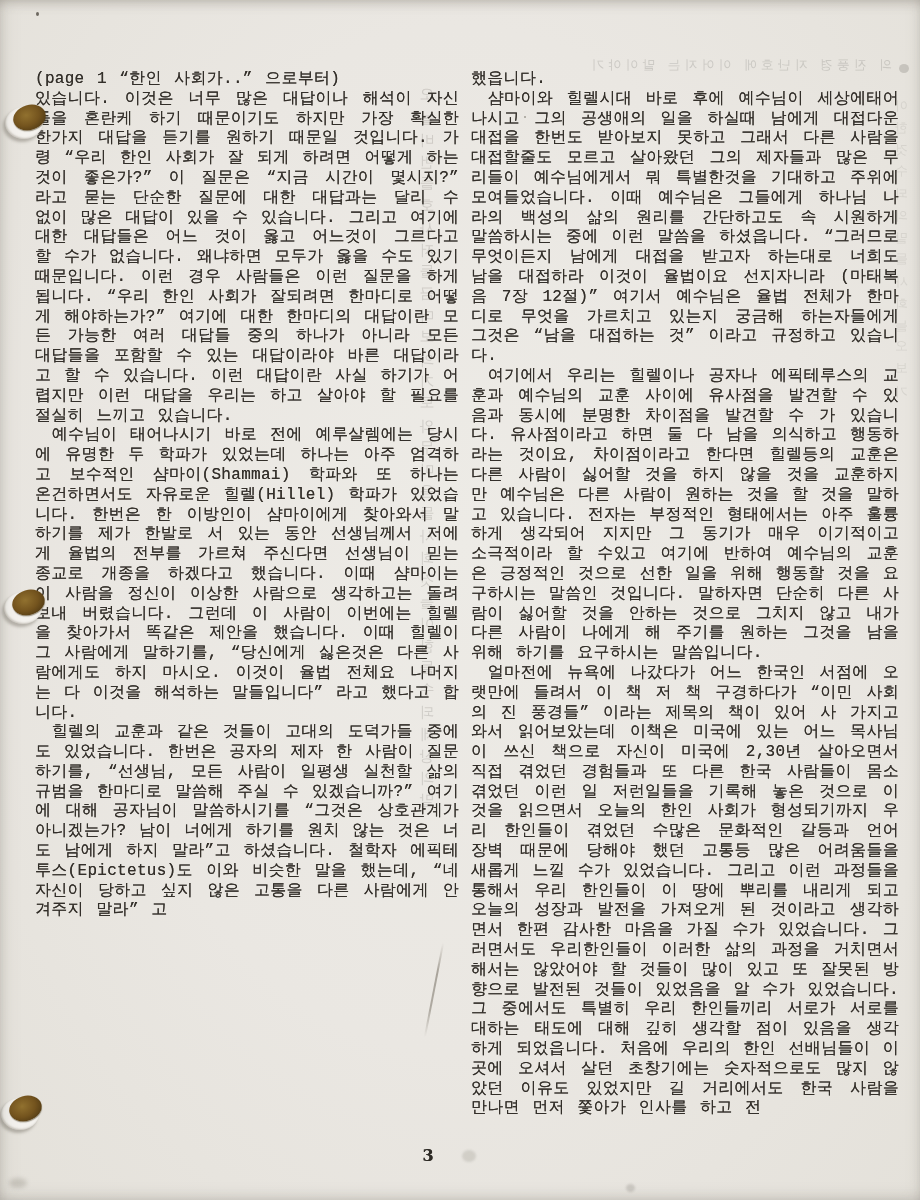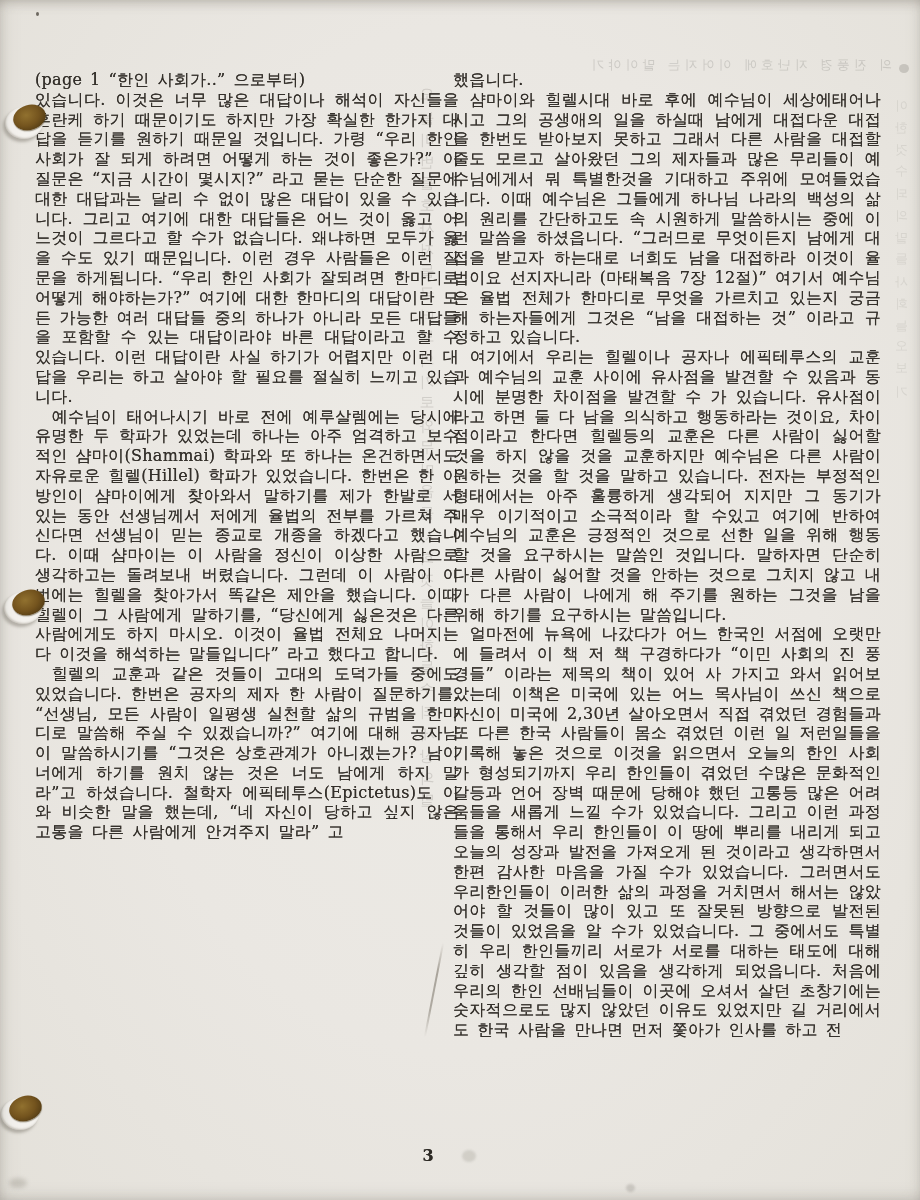--- a/index.html
+++ b/index.html
@@ -24,24 +24,24 @@
   }
   .col{
     position:absolute;top:70px;
     font-size:16px;line-height:19.8px;
     color:#332f2a;
     text-align:justify;
     letter-spacing:.3px;word-spacing:2.5px;
     text-shadow:0 0 .4px rgba(40,36,30,.8);
     overflow:hidden;
   }
-  .col p{margin:0;}
+  .col p{margin:0;font-family:Liberation Mono, monospace;}
   .col p.ind{text-indent:1.05em;}
   .col-left{left:35px;width:424px;height:1062px;}
-  .col-right{left:453px;width:428px;height:1052px;}
+  .col-right{left:471px;width:428px;height:1052px;}
   .page-number{
     position:absolute;left:414px;top:1146px;width:28px;
     font-size:16px;font-weight:600;color:#2d2a25;text-align:center;
     text-shadow:0 0 .4px rgba(40,36,30,.8);
   }
   
   .hole{position:absolute;width:44px;height:38px;}
   .hole .tear{
     position:absolute;left:0;top:4px;width:38px;height:32px;border-radius:50%;
     background:#f4f2ee;

